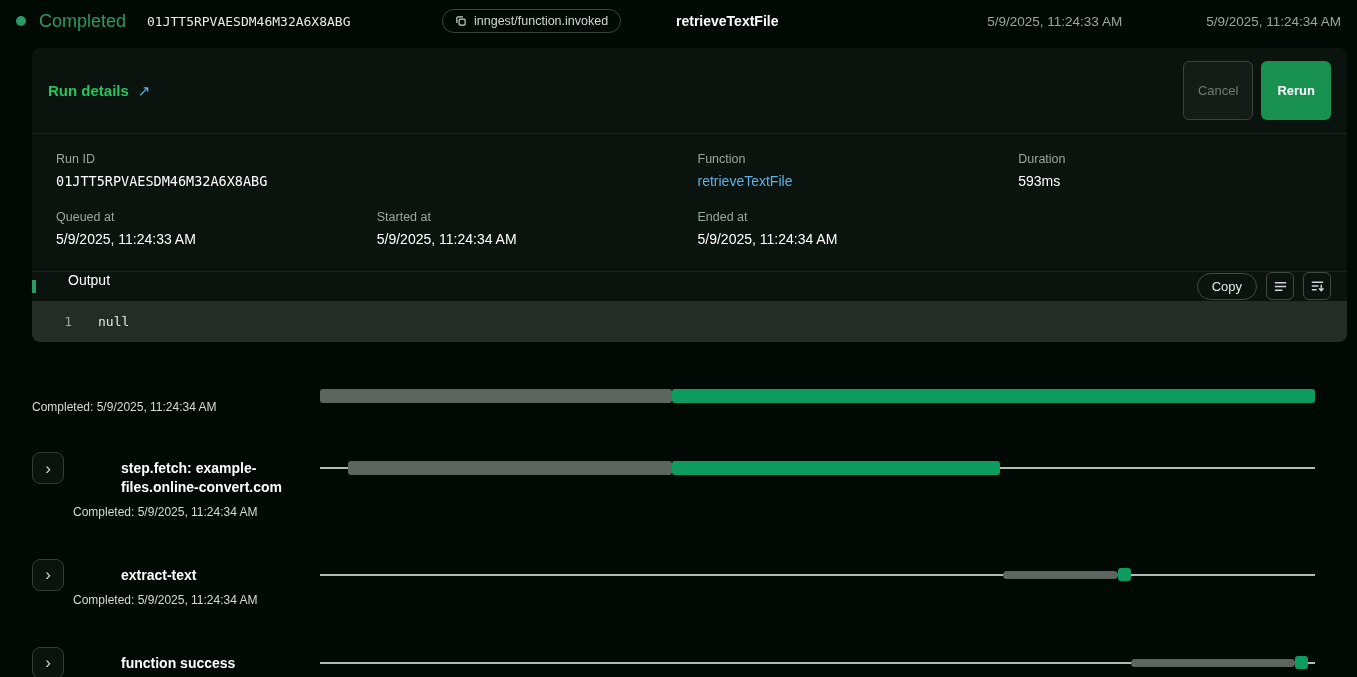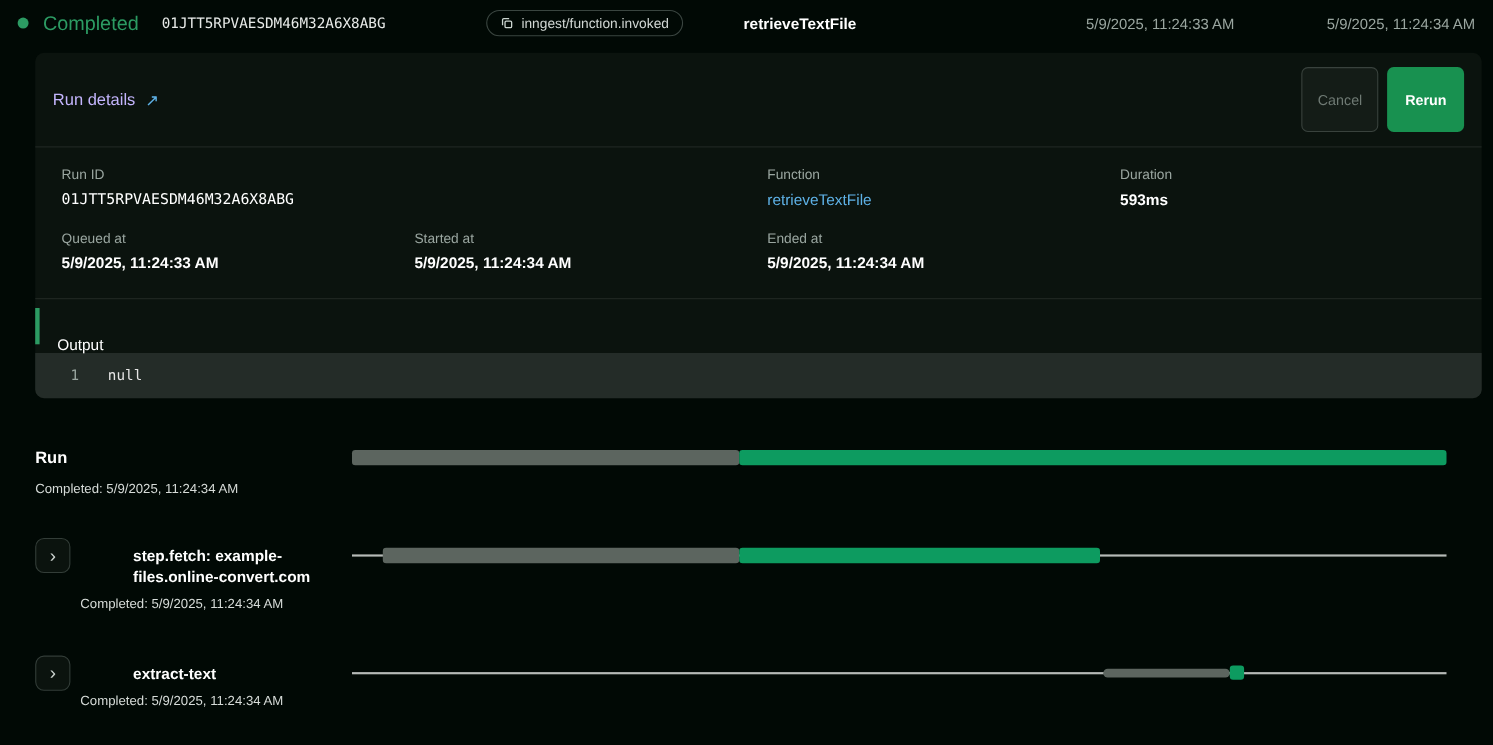--- a/index.html
+++ b/index.html
@@ -35,47 +35,47 @@
   .panel {
     margin: 6px 10px 0 32px;
     background: #0b130e;
     border-radius: 8px;
   }
   .panel-header {
     display: flex; align-items: center; gap: 9px;
     padding: 13px 16px;
     border-bottom: 1px solid rgba(255,255,255,0.08);
   }
-  .panel-title { font-size: 15px; font-weight: 400; color: #c4b5fd; }
+  .panel-title { font-size: 15px; font-weight: 700; color: #22c55e; }
   .ext-link { color: #5eb1e6; font-size: 15px; cursor: pointer; }
   .header-actions { margin-left: auto; display: flex; gap: 8px; }
   .btn-cancel {
     font-family: inherit; font-size: 13px; color: #6f7a74;
     background: rgba(255,255,255,0.04); border: 1px solid #39423d;
     border-radius: 6px; padding: 7px 14px;
   }
   .btn-rerun {
     font-family: inherit; font-size: 13px; font-weight: 600; color: #fff;
     background: #189150; border: none; border-radius: 6px;
     padding: 22px 16px; cursor: pointer;
   }
 
   .details-grid {
     display: grid; grid-template-columns: repeat(4, 1fr);
     gap: 21px 16px; padding: 18px 24px 24px;
   }
   .field-label { font-size: 12.5px; color: #9aa6a0; margin-bottom: 7px; }
   .field-value { font-size: 14px; color: #fff; }
-  .v-strong { font-weight: 700; }
+  .v-strong { font-weight: 400; }
   .v-link { color: #5eb1e6; cursor: pointer; }
   .v-mono { font-family: "DejaVu Sans Mono", monospace; font-size: 13.5px; }
 
   .output-header {
-    position: relative; display: flex; align-items: flex-end;
-    height: 50px; padding: 0 16px 0 20px;
+    position: relative; display: flex; align-items: flex-start;
+    height: 30px; padding: 0 16px 0 36px;
     border-top: 1px solid rgba(255,255,255,0.08);
   }
   .accent { position: absolute; left: 0; top: 8px; bottom: 8px; width: 4px; background: #2c9b63; }
   .output-title { font-size: 14px; color: #fff; }
   .output-actions { margin-left: auto; display: flex; align-items: center; gap: 9px; }
   .copy-btn {
     font-family: inherit; font-size: 13px; color: #e5e7eb;
     background: transparent; border: 1px solid #414b46;
     border-radius: 999px; padding: 5px 14px; cursor: pointer;
   }
@@ -187,33 +187,50 @@
       </div>
       <div>
         <div class="field-label">Ended at</div>
         <div class="field-value v-strong">5/9/2025, 11:24:34 AM</div>
       </div>
     </div>
 
     <div class="output-header">
       <span class="accent"></span>
       <span class="output-title">Output</span>
+      <div class="output-actions">
+        <button class="copy-btn">Copy</button>
+        <button class="icon-btn">
+          <span>
+            <svg width="15" height="15" viewBox="0 0 16 16" fill="none" stroke="#d1d5db" stroke-width="1.5" stroke-linecap="round">
+              <path d="M2.5 4h11M2.5 8h11M2.5 12h7"></path>
+            </svg>
+          </span>
+        </button>
+        <button class="icon-btn">
+          <span>
+            <svg width="15" height="15" viewBox="0 0 16 16" fill="none" stroke="#d1d5db" stroke-width="1.5" stroke-linecap="round" stroke-linejoin="round">
+              <path d="M2.5 3.5h11M2.5 7.5h6M2.5 11.5h4"></path>
+              <path d="M12 6.5v6m0 0-2-2m2 2 2-2"></path>
+            </svg>
+          </span>
+        </button>
+      </div>
     </div>
 
     <div class="code-block">
       <span class="ln">1</span>
       <span class="code">null</span>
     </div>
   </section>
 
   <section class="timeline">
 
     <div class="tl-row run-row">
       <div class="tl-label">
-        <div class="tl-run-title">Run</div>
         <div class="tl-completed">Completed: 5/9/2025, 11:24:34 AM</div>
       </div>
       <div class="tl-track">
           <div class="seg queued" style="left: 0%; width: 35.4%;"></div>
           <div class="seg active" style="left: 35.4%; width: 64.6%;"></div>
         </div>
     </div>
 
     <div class="tl-row step-row">
       <button class="expand-btn">

